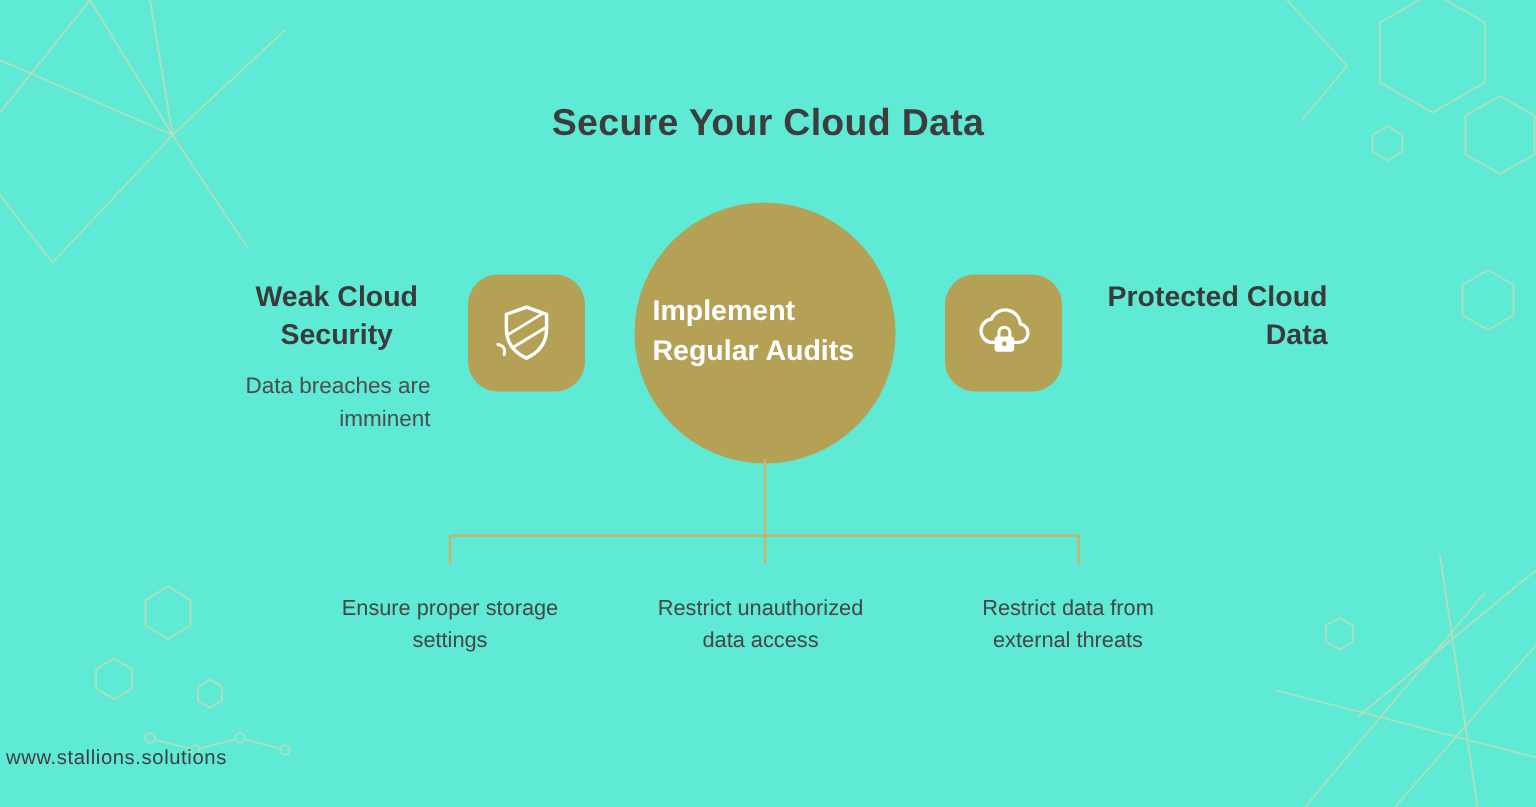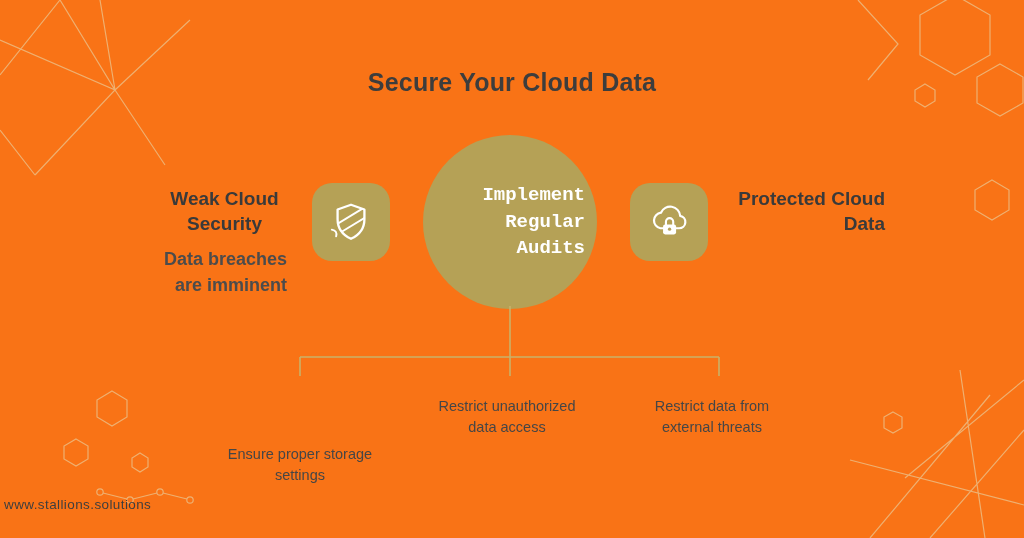--- a/index.html
+++ b/index.html
@@ -1,18 +1,18 @@
 <!DOCTYPE html>
 <html style="--gold: #b5a156; --line: #c9b26a; --text-dark: #3d3d3d; --decor: #e7d9ae;"><head>
 <meta charset="utf-8">
 <style>
   html,body { margin:0; padding:0; background:#ffffff; }
   .canvas {
     position:relative; width:1024px; height:538px; overflow:hidden;
-    background:#f97316;
+    background:#5eead4;
     font-family:"Liberation Sans", sans-serif;
     color:#3d3d3d;
   }
   svg.bg-decor, svg.connector {
     position:absolute; left:0; top:0; width:1024px; height:538px;
     pointer-events:none;
   }
   .title {
     position:absolute; top:68px; left:0; width:100%; margin:0;
     text-align:center; font-size:25px; font-weight:700;
@@ -24,41 +24,41 @@
     display:flex; align-items:center; justify-content:center;
   }
   .icon-box.left-pos  { left:312px; top:183px; }
   .icon-box.right-pos { left:630px; top:183px; }
   .center-circle {
     position:absolute; left:423px; top:135px; width:174px; height:174px;
     border-radius:50%; background:var(--gold,#b5a156);
     display:flex; align-items:center; justify-content:center;
   }
   .circle-label {
-    width:150px; text-align:right; color:#ffffff;
-    font-size:19px; font-weight:700; line-height:1.4;font-family:Liberation Mono, monospace;
+    width:150px; text-align:left; color:#ffffff;
+    font-size:19px; font-weight:700; line-height:1.4;
   }
   .side-block { position:absolute; top:187px; }
   .side-block.left-text  { right:737px; width:200px; text-align:right; }
   .side-block.right-text { left:733px;  width:200px; text-align:right; }
   .side-heading {
     font-size:19px; font-weight:700; line-height:1.3; color:#3a3a3a;
   }
   .left-text .side-heading  { width:125px; margin-left:auto;text-align:center; }
   .right-text .side-heading { width:152px; }
   .side-desc {
-    margin-top:11px; font-size:18px; line-height:1.42; color:#4c4c4c;font-weight:bold;
+    margin-top:11px; font-size:15px; line-height:1.42; color:#4c4c4c;
   }
   .left-text .side-desc  { width:152px; margin-left:auto; }
   .right-text .side-desc { width:162px; }
   .outcome {
     position:absolute; top:396px; transform:translateX(-50%);
     text-align:center; font-size:14.5px; line-height:1.45; color:#464646;
   }
-  .outcome.o1 { left:300px; width:178px;margin-top:48px; }
+  .outcome.o1 { left:300px; width:178px; }
   .outcome.o2 { left:507px; width:168px; }
   .outcome.o3 { left:712px; width:152px; }
   .footer {
     position:absolute; top:497px; left:4px; width:100%;
     text-align:left; font-size:13.5px; color:#3e3e3e; letter-spacing:.4px;
   }
 </style>
 </head>
 <body>
 

